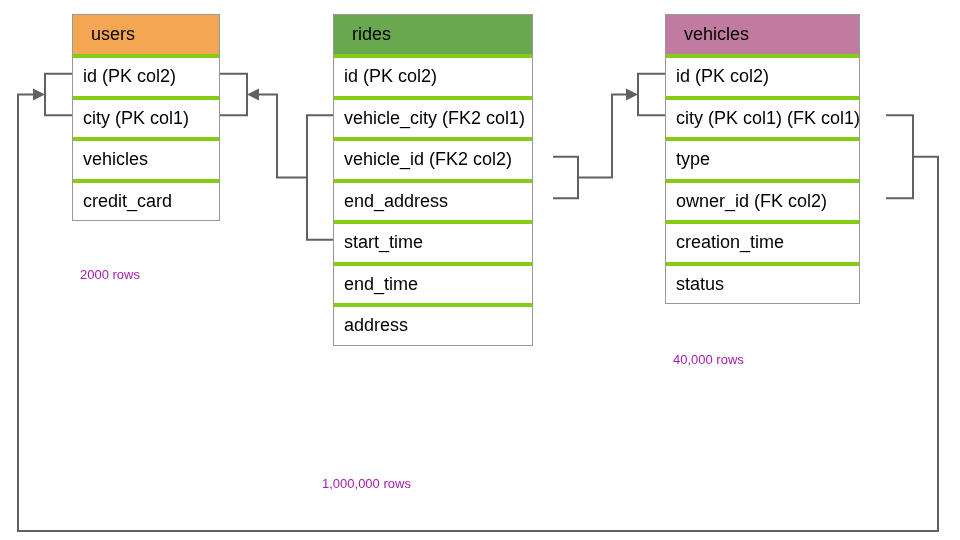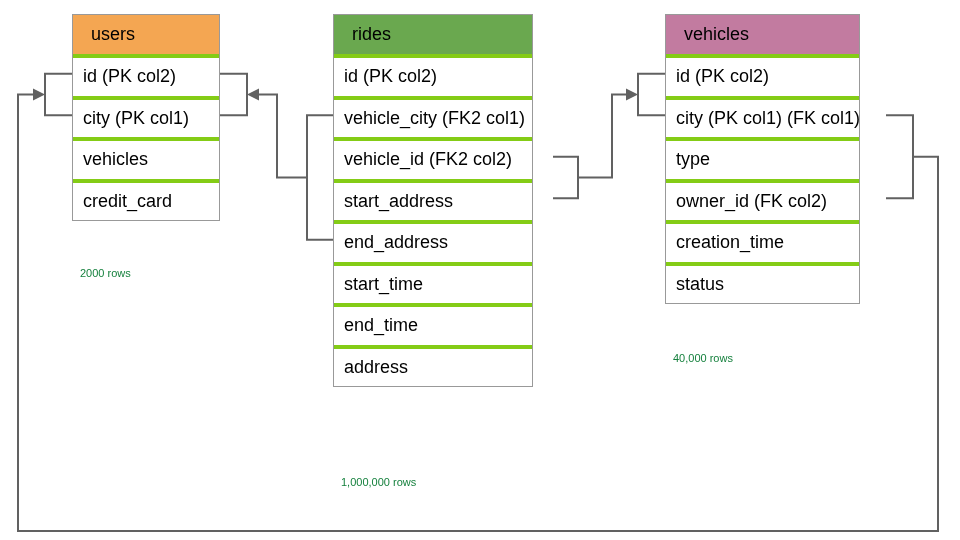--- a/index.html
+++ b/index.html
@@ -30,30 +30,30 @@
     height: 41.5px;
     display: flex; align-items: center;
     padding-left: 10px;
     font-size: 18px; color: #000000;
     border-top: 4px solid #84cc16;
     background: #ffffff;
     white-space: nowrap; overflow: hidden;
   }
   .rowcount {
     position: absolute; z-index: 1;
-    font-size: 11px; color: #15803d;
+    font-size: 13px; color: #a21caf;
     white-space: nowrap;
   }
 
   #table-users    { left: 72px;  top: 14px; width: 148px; }
   #table-rides    { left: 333px; top: 14px; width: 200px; }
   #table-vehicles { left: 665px; top: 14px; width: 195px; }
 
   #count-users    { left: 80px;  top: 267px; }
-  #count-rides    { left: 341px; top: 476px; text-align: center; }
+  #count-rides    { left: 322px; top: 476px; text-align: center; }
   #count-vehicles { left: 673px; top: 352px; }
 </style>
 </head>
 <body>
 
 <div class="canvas">
 
   <svg class="connectors" width="960" height="540" viewBox="0 0 960 540">
 
     <path class="line" d="M72 73.75 H45 V115.25 H72"></path>
@@ -85,21 +85,20 @@
     <div class="trow">vehicles</div>
     <div class="trow">credit_card</div>
   </div>
   <div class="rowcount" id="count-users">2000 rows</div>
 
   <div class="db-table" id="table-rides">
     <div class="thead" style="background-color: rgb(106, 168, 79);">rides</div>
     <div class="trow">id (PK col2)</div>
     <div class="trow">vehicle_city (FK2 col1)</div>
     <div class="trow">vehicle_id (FK2 col2)</div>
-    <div class="trow">start_address</div>
     <div class="trow">end_address</div>
     <div class="trow">start_time</div>
     <div class="trow">end_time</div>
     <div class="trow">address</div>
   </div>
   <div class="rowcount" id="count-rides">1,000,000 rows</div>
 
   <div class="db-table" id="table-vehicles">
     <div class="thead" style="background-color: rgb(194, 123, 160);">vehicles</div>
     <div class="trow">id (PK col2)</div>

